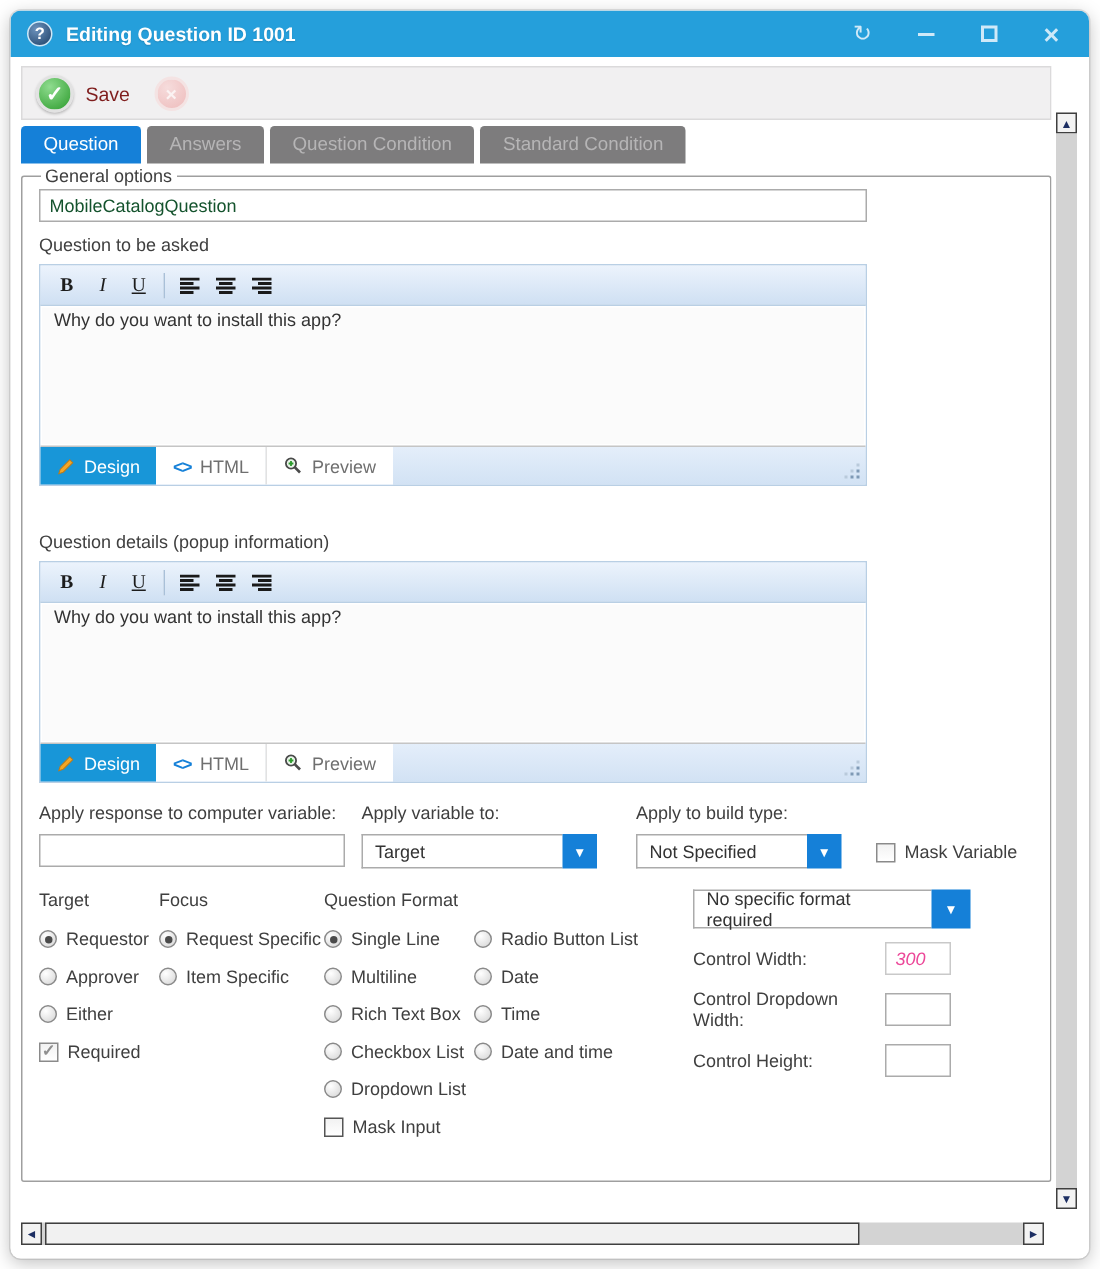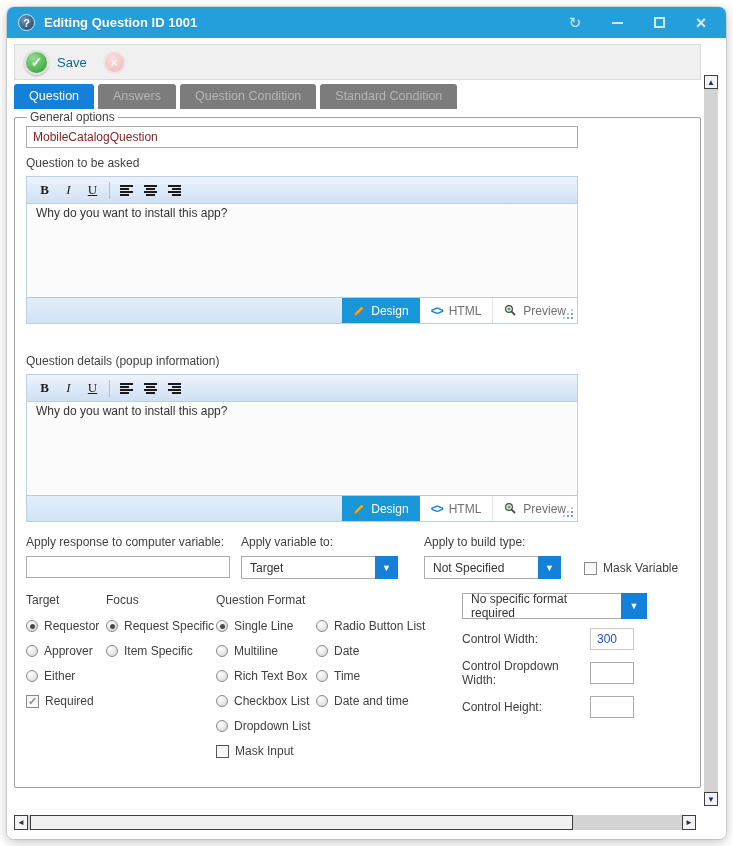--- a/index.html
+++ b/index.html
@@ -26,52 +26,52 @@
   
   .client { position:absolute; top:31px; left:0; right:0; bottom:0; background:#fff; }
   .content { position:absolute; left:7px; top:6px; width:687px; bottom:28px; overflow:hidden; }
   
   .toolbar { height:36px; background:#f1f0f1; border:1px solid #dbdadb; display:flex; align-items:center; padding:0 9px; }
   .save-btn { display:flex; align-items:center; gap:8px; cursor:pointer; }
   .save-icon { width:25px; height:25px; border-radius:50%; color:#fff; font-size:14px; font-weight:bold;
     background:radial-gradient(circle at 35% 28%, #8fdc8f, #2c9b2c);
     border:2px solid #e2e2e2; box-shadow:0 1px 2px rgba(0,0,0,.25);
     display:flex; align-items:center; justify-content:center; }
-  .save-label { font-size:13px; color:#0369a1; }
+  .save-label { font-size:13px; color:#7f1d1d; }
   .cancel-btn { margin-left:16px; width:23px; height:23px; border-radius:50%;
     background:radial-gradient(circle at 35% 28%, #f6dcdc, #eebcbc);
     border:2px solid #f4e3e3; color:#fbf3f3; font-size:13px; font-weight:bold;
     display:flex; align-items:center; justify-content:center; }
   
   .tabs { display:flex; gap:4px; margin-top:4px; }
   .tab { padding:5px 15px 6px; font-size:12.5px; background:#7d7c7d; color:#b6b5b6;
     border-radius:3px 3px 0 0; cursor:pointer; white-space:nowrap; }
   .tab.active { background:#1580d8; color:#fff; }
   
   fieldset.group { border:1px solid #9f9f9f; border-radius:2px; margin-top:1px;
     padding:2px 10px 10px 11px; height:678px; background:#fff; }
   legend { font-size:12px; color:#3a3a3a; padding:0 3px; margin-left:1px; }
   .lbl { font-size:12px; color:#3f3f3f; }
   .row-label { margin:8px 0 6px; }
   input.text { height:22px; border:1px solid #ababab; background:#fff; font-size:12px;
-    padding:1px 6px; color:#7f1d1d; font-family:inherit; outline:none; }
+    padding:1px 6px; color:#14532d; font-family:inherit; outline:none; }
   .w-full { width:552px; }
   
   .editor { width:552px; border:1px solid #b9cfe4; background:#e9f1fb; }
   .ed-toolbar { height:27px; background:linear-gradient(#ecf3fc,#cfe0f3); border-bottom:1px solid #b9cfe4;
     display:flex; align-items:center; padding:0 7px; gap:3px; }
   .fmt-btn { width:21px; height:20px; display:flex; align-items:center; justify-content:center;
     font-family:"Liberation Serif",serif; font-size:13px; color:#1c1c1c; cursor:pointer; }
   .fmt-b { font-weight:bold; }
   .fmt-i { font-style:italic; }
   .fmt-u { text-decoration:underline; }
   .ed-sep { width:1px; height:17px; background:#fff; border-left:1px solid #a9c0d8; margin:0 3px; }
   .ed-content { height:94px; background:#fbfbfb; border-bottom:1px solid #c5c5c5; box-shadow:inset 0 0 0 1px #fff;
     font-size:12px; color:#333; padding:2px 9px; cursor:text; }
-  .ed-footer { height:25px; background:linear-gradient(#e4eefa,#d2e2f4); display:flex; align-items:stretch; position:relative;justify-content:flex-end; }
+  .ed-footer { height:25px; background:linear-gradient(#e4eefa,#d2e2f4); display:flex; align-items:stretch; position:relative; }
   .ed-tab { display:flex; align-items:center; gap:6px; padding:0 11px; font-size:12px; cursor:pointer; }
   .ed-tab.design { background:#1896d8; color:#fff; }
   .ed-tab.plain { background:#fff; color:#6f6f6f; }
   .ed-tab.plain + .ed-tab.plain { border-left:1px solid #e2e2e2; }
   .grip { position:absolute; right:4px; bottom:4px; width:11px; height:11px; cursor:nwse-resize; }
   .grip::before { content:""; position:absolute; right:0; bottom:0; width:2px; height:2px; background:#7e99b5;
     box-shadow:-4px 0 #7e99b5, -8px 0 #b9cadb, 0 -4px #7e99b5, -4px -4px #b9cadb, 0 -8px #b9cadb; }
   
   .var-row { display:flex; margin-top:13px; align-items:flex-start; }
   .var-col .lbl { display:block; margin-bottom:7px; }
@@ -95,21 +95,21 @@
   .bottom-grid { display:flex; margin-top:14px; }
   .col-target { width:80px; }
   .col-focus  { width:110px; }
   .col-qf1 { width:100px; }
   .col-qf2 { width:122px; }
   .grid-head { margin-bottom:12px; display:block; }
   .col-answer { flex:1; padding-left:24px; }
   .ctl-row { display:flex; align-items:center; margin-top:9px; }
   .ctl-row .lbl { width:128px; }
   .ctl-input { width:44px; height:21px; }
-  .ctl-input.disabled { color:#1d4ed8; border-color:#c9c9c9; }
+  .ctl-input.disabled { color:#ec4899; border-color:#c9c9c9;font-style:italic; }
   
   .vscroll { position:absolute; right:8px; top:37px; bottom:33px; width:14px; display:flex; flex-direction:column; }
   .sbtn { height:14px; background:#f3f3f3; border:1px solid #3f3f3f; color:#1d2f63; font-size:8px;
     display:flex; align-items:center; justify-content:center; cursor:pointer; flex:0 0 auto; }
   .v-track { flex:1; background:#d3d3d3; }
   .hscroll { position:absolute; left:7px; right:30px; bottom:9px; height:15px; display:flex; }
   .hscroll .sbtn { width:14px; height:15px; }
   .h-track { flex:1; background:#d3d3d3; position:relative; }
   .h-thumb { position:absolute; left:2px; top:0; bottom:0; width:83%; background:#f1f1f1; border:1px solid #3f3f3f; cursor:grab; }
   .icon-svg { display:block; }

